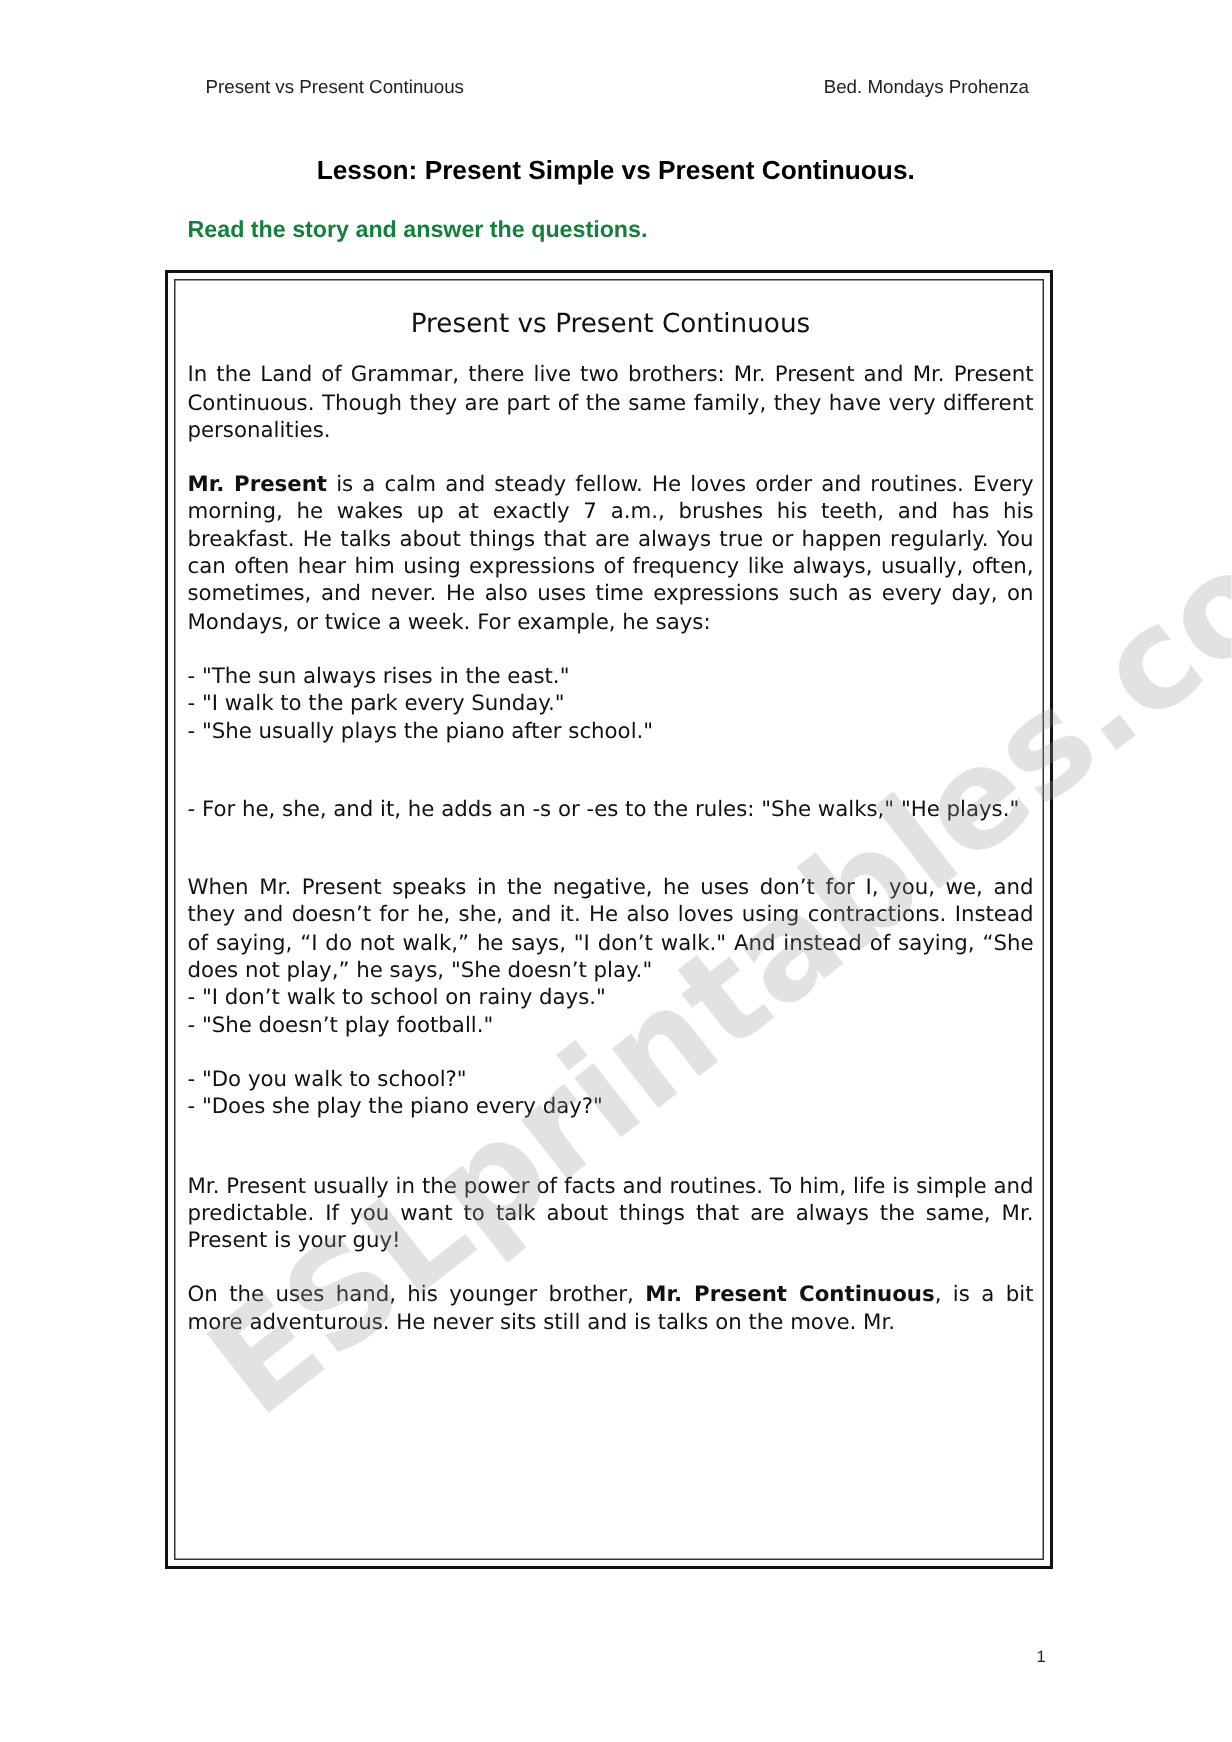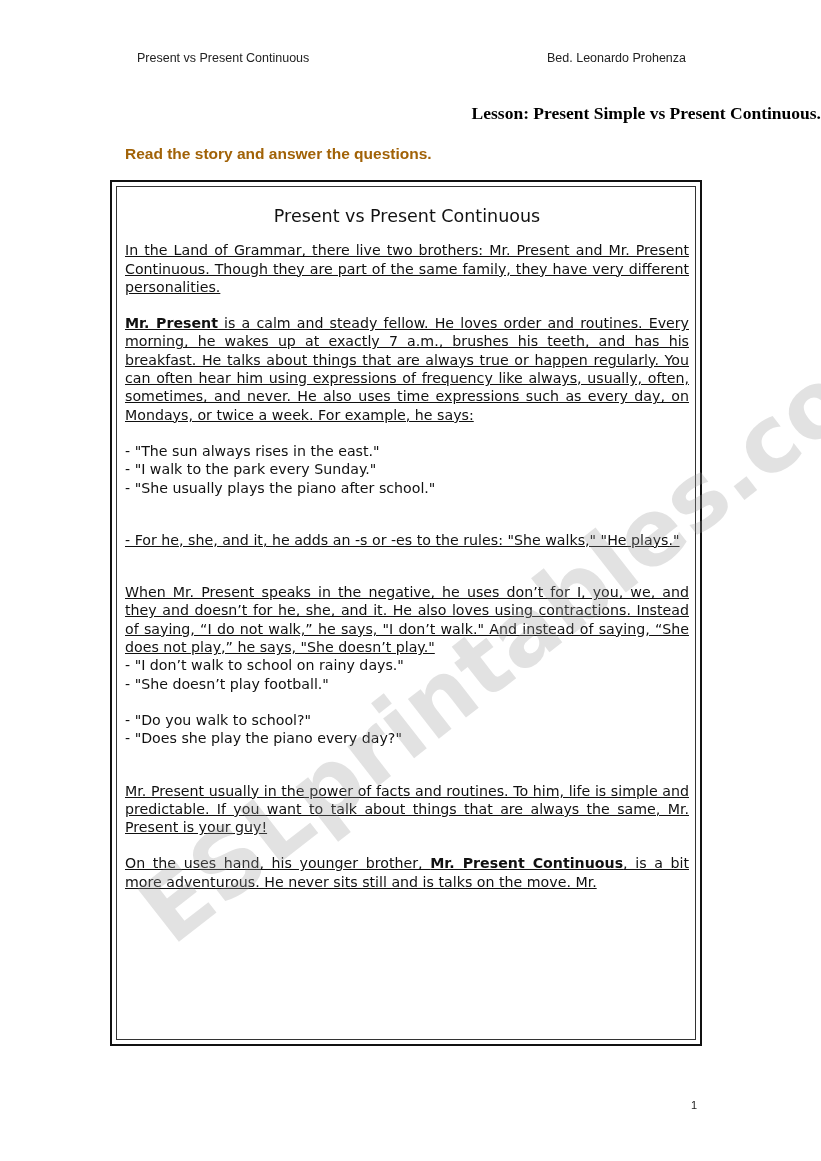--- a/index.html
+++ b/index.html
@@ -1,37 +1,37 @@
 <!DOCTYPE html>
 <html><head>
 <meta charset="utf-8">
 <style>
   html, body { margin:0; padding:0; background:#ffffff; }
   body { width:821px; height:1161px; position:relative; overflow:hidden; font-family:"DejaVu Sans", sans-serif; color:#111; }
   .hdr { position:absolute; top:51px; font-family:"Liberation Sans", sans-serif; font-size:12.5px; color:#222; }
   .hdr-left { left:137px; }
   .hdr-right { right:135px; }
-  .lesson-title { position:absolute; top:103px; left:0; width:821px; text-align:right; font-family:Liberation Serif, serif; font-weight:bold; font-size:17.5px; color:#000; }
-  .instr { position:absolute; top:145px; left:125px; font-family:"Liberation Sans", sans-serif; font-weight:bold; font-size:15.5px; color:#a16207; }
+  .lesson-title { position:absolute; top:103px; left:0; width:821px; text-align:center; font-family:Liberation Sans, sans-serif; font-weight:bold; font-size:17.5px; color:#000; }
+  .instr { position:absolute; top:145px; left:125px; font-family:"Liberation Sans", sans-serif; font-weight:bold; font-size:15.5px; color:#15803d; }
   .box-outer { position:absolute; left:110px; top:180px; width:592px; height:866px; border:2px solid #111; box-sizing:border-box; }
   .box-inner { position:absolute; left:116px; top:186px; width:580px; height:854px; border:1px solid #333; box-sizing:border-box; }
   .story { position:absolute; left:125px; top:205px; width:564px; font-family:"DejaVu Sans", sans-serif; font-size:14.2px; line-height:18.3px; color:#111; }
   .story-title { text-align:center; font-size:17.5px; margin-bottom:14px; margin-top:2px; }
-  .p { text-align:justify; margin:16px 0 18px 0;text-decoration:underline; }
+  .p { text-align:justify; margin:16px 0 18px 0; }
   .p.tight { margin-bottom:0; }
   .line { margin:0; }
   .b { font-weight:bold; }
   .watermark { position:absolute; left:70px; top:520px; font-family:"DejaVu Sans", sans-serif; font-weight:bold; font-size:92px; color:rgba(150,150,150,0.28); transform:rotate(-38deg); transform-origin:left top; white-space:nowrap; pointer-events:none; top:880px; left:120px; }
   .pageno { position:absolute; top:1099px; left:691px; font-family:"Liberation Sans", sans-serif; font-size:11px; color:#222; }
 </style>
 </head>
 <body>
 
 <div class="hdr hdr-left">Present vs Present Continuous</div>
-<div class="hdr hdr-right">Bed. Leonardo Prohenza</div>
+<div class="hdr hdr-right">Bed. Mondays Prohenza</div>
 
 <div class="lesson-title">Lesson: Present Simple vs Present Continuous.</div>
 <div class="instr">Read the story and answer the questions.</div>
 
 <div class="box-outer"></div>
 <div class="box-inner"></div>
 
 <div class="story">
   <div class="story-title">Present vs Present Continuous</div>
 

